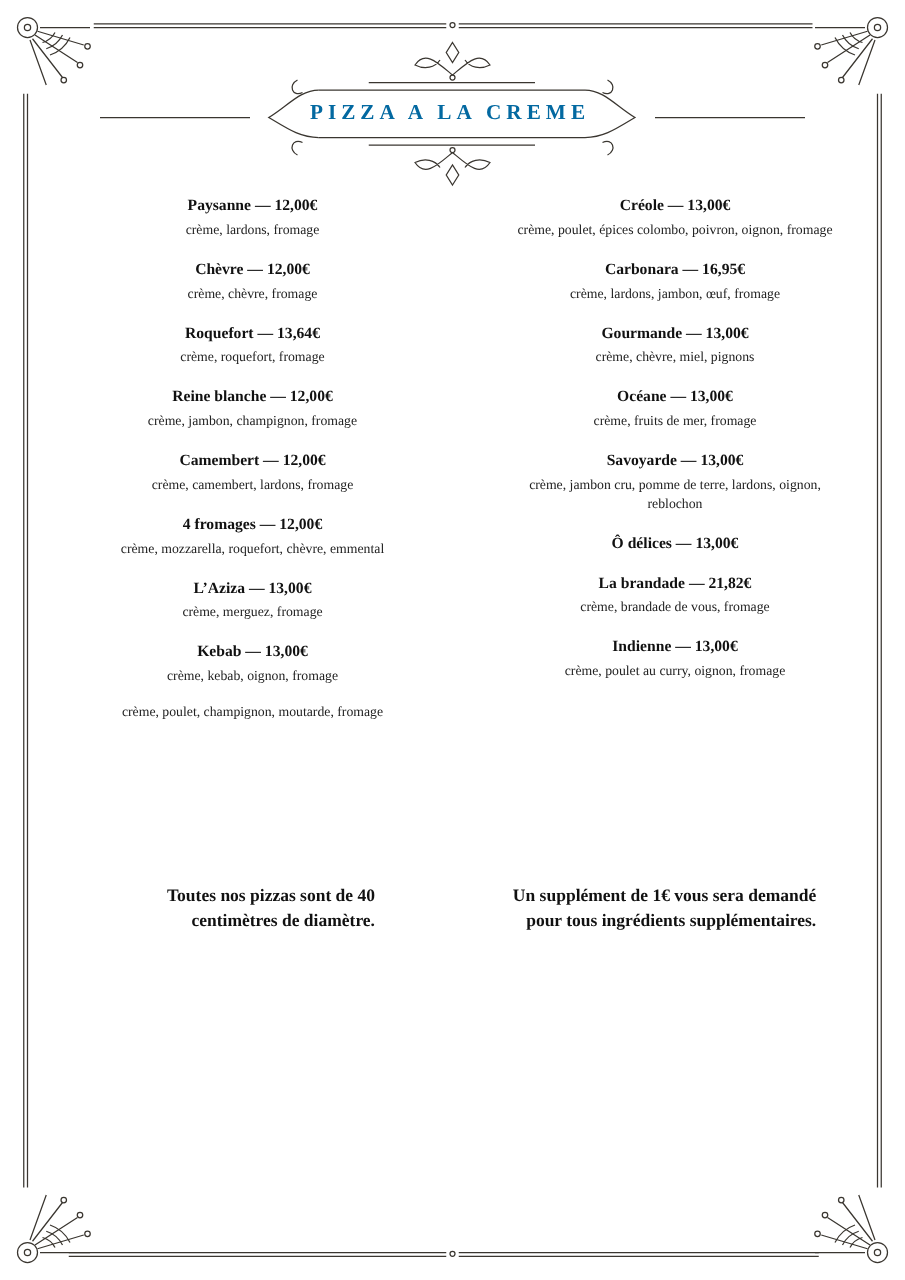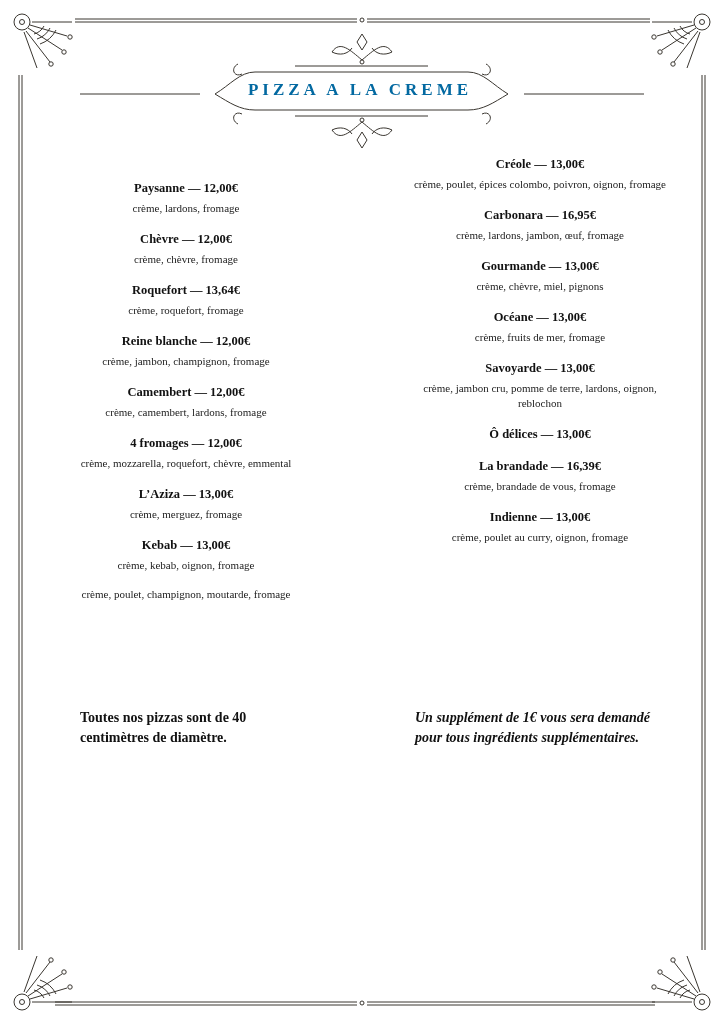--- a/index.html
+++ b/index.html
@@ -3,30 +3,30 @@
 <meta charset="utf-8">
 <style>
   html, body { margin: 0; padding: 0; background: #ffffff; }
   body { width: 724px; height: 1024px; position: relative; overflow: hidden;
          font-family: "DejaVu Serif", "Liberation Serif", serif; color: #1a1a1a; }
   .frame-svg { position: absolute; left: 0; top: 0; width: 724px; height: 1024px; }
   .title { position: absolute; left: 230px; top: 80px; width: 260px; text-align: center;
            font-family: "Liberation Serif", serif; font-weight: bold; font-size: 17px;
            letter-spacing: 4px; color: #0369a1; }
   .col { position: absolute; top: 155px; text-align: center; }
-  .col.left { left: 56px; width: 260px; margin-top: 24px; }
+  .col.left { left: 72px; width: 260px; }
   .col.right { left: 400px; width: 280px; }
   .item { margin-bottom: 14px; }
   .item-name { font-family: "Liberation Serif", serif; font-weight: bold; font-size: 12.5px; line-height: 18px; color: #111; }
   .item-desc { font-family: "Liberation Serif", serif; font-size: 11px; line-height: 15px; color: #222; margin-top: 4px; text-align: center; }
   .col.right .item-desc { padding: 0 6px; }
-  .note { position: absolute; top: 708px; text-align: left; font-family: "Liberation Serif", serif;
+  .note { position: absolute; top: 708px; text-align: right; font-family: "Liberation Serif", serif;
           font-weight: bold; font-size: 14px; line-height: 20px; color: #111; }
   .note.left { left: 80px; width: 220px; }
-  .note.right { left: 415px; width: 250px; font-style: italic; }
+  .note.right { left: 403px; width: 250px; }
 </style>
 </head>
 <body>
 
 <svg class="frame-svg" viewBox="0 0 724 1024" xmlns="http://www.w3.org/2000/svg">
   <g fill="none" stroke="#3a3630" stroke-width="1">
 
     <line x1="75" y1="19" x2="357" y2="19"></line>
       <line x1="75" y1="22" x2="357" y2="22"></line>
     <line x1="367" y1="19" x2="650" y2="19"></line>
@@ -165,21 +165,21 @@
       <div class="item-desc">crème, fruits de mer, fromage</div>
     </div>
   <div class="item">
       <div class="item-name">Savoyarde — 13,00€</div>
       <div class="item-desc">crème,  jambon cru, pomme de terre, lardons, oignon, reblochon</div>
     </div>
   <div class="item">
       <div class="item-name">Ô délices — 13,00€</div>
     </div>
   <div class="item">
-      <div class="item-name">La brandade — 16,39€</div>
+      <div class="item-name">La brandade — 21,82€</div>
       <div class="item-desc">crème, brandade de vous, fromage</div>
     </div>
   <div class="item">
       <div class="item-name">Indienne —  13,00€</div>
       <div class="item-desc">crème, poulet au curry, oignon, fromage</div>
     </div>
 </div>
 
 <div class="note left">Toutes nos pizzas sont de 40 centimètres de diamètre.</div>
 <div class="note right">Un supplément de 1€ vous sera demandé pour tous ingrédients supplémentaires.</div>

